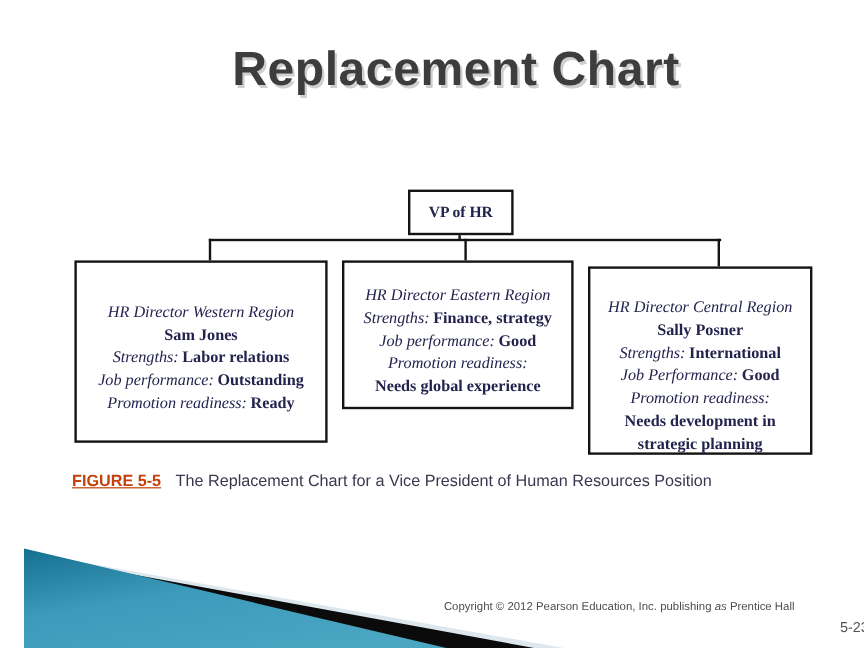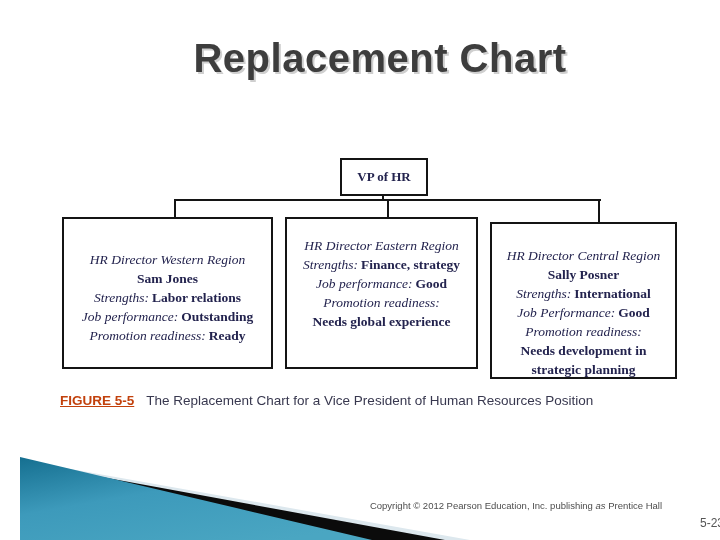--- a/index.html
+++ b/index.html
@@ -56,21 +56,21 @@
     background: #ffffff;
     font-family: "Liberation Serif", serif;
     font-size: 13.5px;
     line-height: 19px;
     color: #23234e;
     text-align: center;
     padding-left: 6px;
     padding-right: 6px;
   }
   .node-west    { left: 42px;  top: 217px; width: 211px; height: 152px; padding-top: 31px; }
-  .node-east    { left: 265px; top: 217px; width: 193px; height: 152px; padding-top: 17px; }
+  .node-east    { left: 265px; top: 217px; width: 193px; height: 124px; padding-top: 17px; }
   .node-central { left: 470px; top: 222px; width: 187px; height: 157px; padding-top: 22px;  }
 
   .node-title { font-style: italic; }
   .node-name  { font-weight: bold; }
   .lbl { font-style: italic; }
   .val { font-weight: bold; }
   .lbl-gap { display: inline-block; width: 3px; }
   .readiness-value { font-weight: bold; white-space: pre-line; }
 
   

